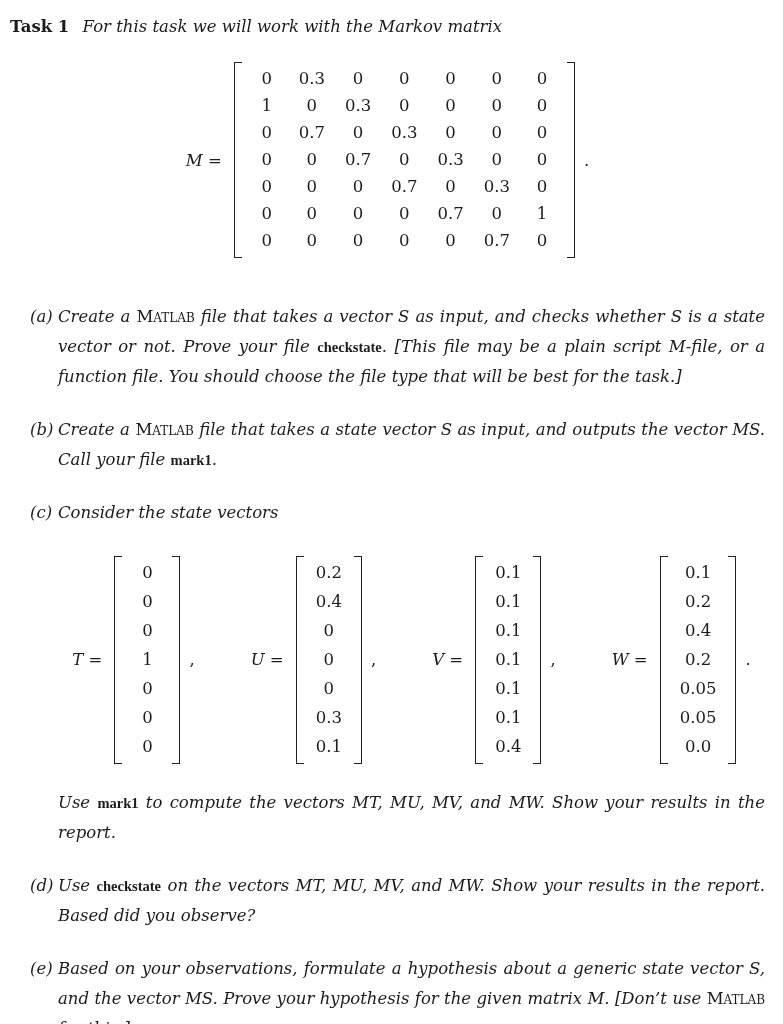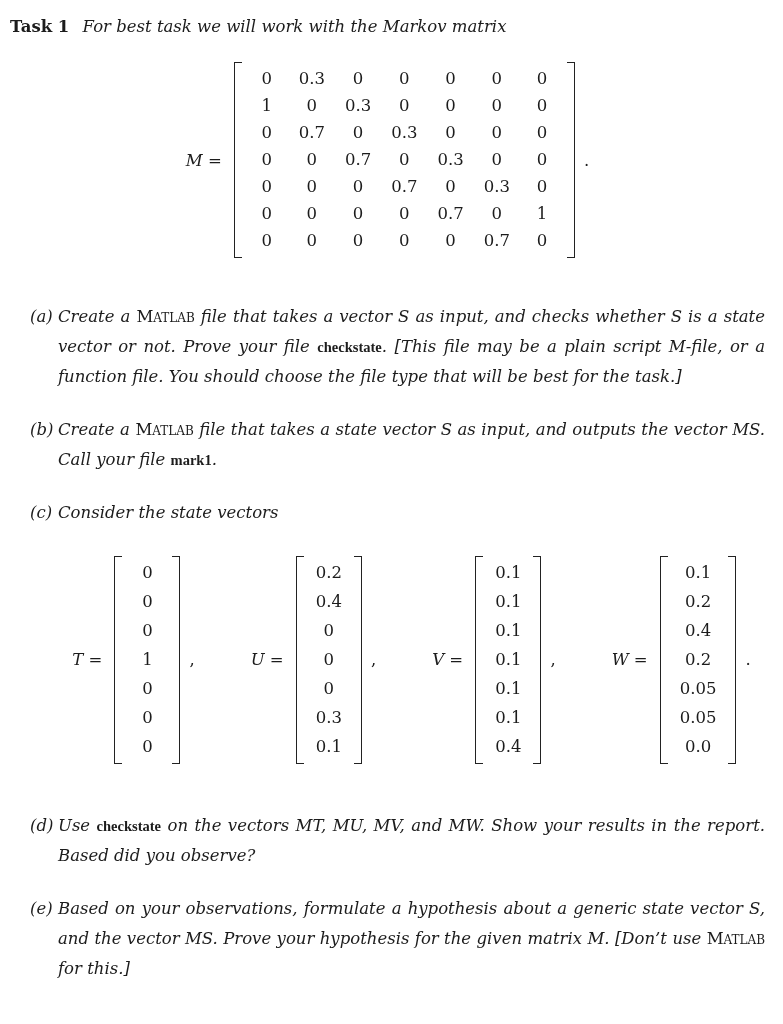--- a/index.html
+++ b/index.html
@@ -118,21 +118,21 @@
   }
   .vcell { line-height: 18px; min-width: 26px; }
 </style>
 </head>
 <body>
 
 <div class="page">
 
   <div class="task-line">
     <span class="task-label">Task 1</span>
-    <span>For best task we will work with the Markov matrix</span>
+    <span>For this task we will work with the Markov matrix</span>
   </div>
 
   <div class="math-display">
     <div class="matrix-wrap">
       <span class="math-label">M =</span>
       <div class="bracket left"></div>
       <div class="matrix-grid">
           <span class="mcell">0</span>
           <span class="mcell">0.3</span>
           <span class="mcell">0</span>
@@ -259,20 +259,21 @@
                 <span class="vcell">0.4</span>
                 <span class="vcell">0.2</span>
                 <span class="vcell">0.05</span>
                 <span class="vcell">0.05</span>
                 <span class="vcell">0.0</span>
               </div>
               <div class="bracket right"></div>
               <span class="math-suffix">.</span>
             </div>
           </div>
+        <div class="follow-par"><span>Use </span><span class="seg-tt">mark1</span><span> to compute the vectors MT, MU, MV, and MW.  Show your results in the report.</span></div>
       </div>
     </div>
 
     <div class="item">
       <span class="item-label">(d)</span>
       <div class="item-body"><span>Use </span><span class="seg-tt">checkstate</span><span> on the vectors MT, MU, MV, and MW.  Show your results in the report.  Based did you observe?</span></div>
     </div>
 
     <div class="item">
       <span class="item-label">(e)</span>

